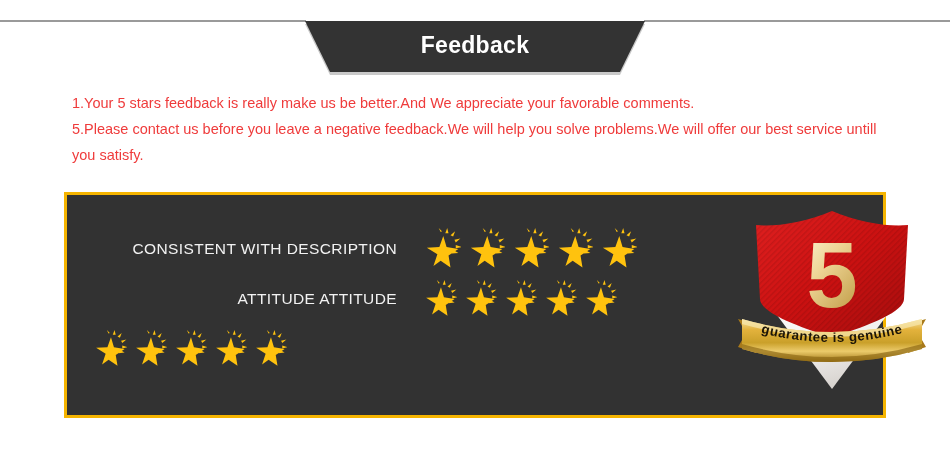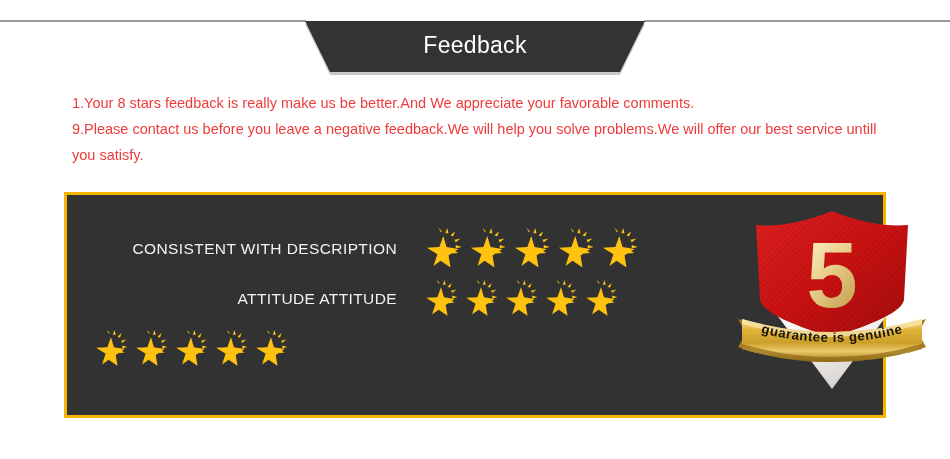--- a/index.html
+++ b/index.html
@@ -27,21 +27,21 @@
     clip-path:polygon(0 0, 340px 0, 315px 51px, 25px 51px);
     display:flex;align-items:center;justify-content:center;
   }
   .banner-shadow{
     position:absolute;left:305px;top:24px;width:340px;height:51px;
     background:#c9c9c9;
     clip-path:polygon(0 0, 340px 0, 315px 51px, 25px 51px);
     z-index:0;
   }
   .banner-title{
-    color:#ffffff;font-size:23px;font-weight:normal;letter-spacing:.3px;
+    color:#ffffff;font-size:23px;font-weight:bold;letter-spacing:.3px;
     position:relative;top:-1px;
   }
 
   
   .notes{
     position:absolute;left:72px;top:90px;width:830px;
     color:#ef3b3b;font-size:14.5px;line-height:26px;
   }
   .notes p{margin:0;}
 
@@ -92,22 +92,22 @@
 <div class="header">
   <div class="rule rule-left"></div>
   <div class="rule rule-right"></div>
   <div class="banner-shadow"></div>
   <div class="banner">
     <span class="banner-title">Feedback</span>
   </div>
 </div>
 
 <div class="notes">
-  <p>1.Your 8 stars feedback is really make us be better.And We appreciate your favorable comments.</p>
-  <p>9.Please contact us before you leave a negative feedback.We will help you solve problems.We will offer our best service untill you satisfy.</p>
+  <p>1.Your 5 stars feedback is really make us be better.And We appreciate your favorable comments.</p>
+  <p>5.Please contact us before you leave a negative feedback.We will help you solve problems.We will offer our best service untill you satisfy.</p>
 </div>
 
 <div class="panel">
 
   <div class="ratings">
 
     <div class="rating-row">
       <div class="rating-label">CONSISTENT WITH DESCRIPTION</div>
       <div class="stars big">
         <span class="star-wrap">

